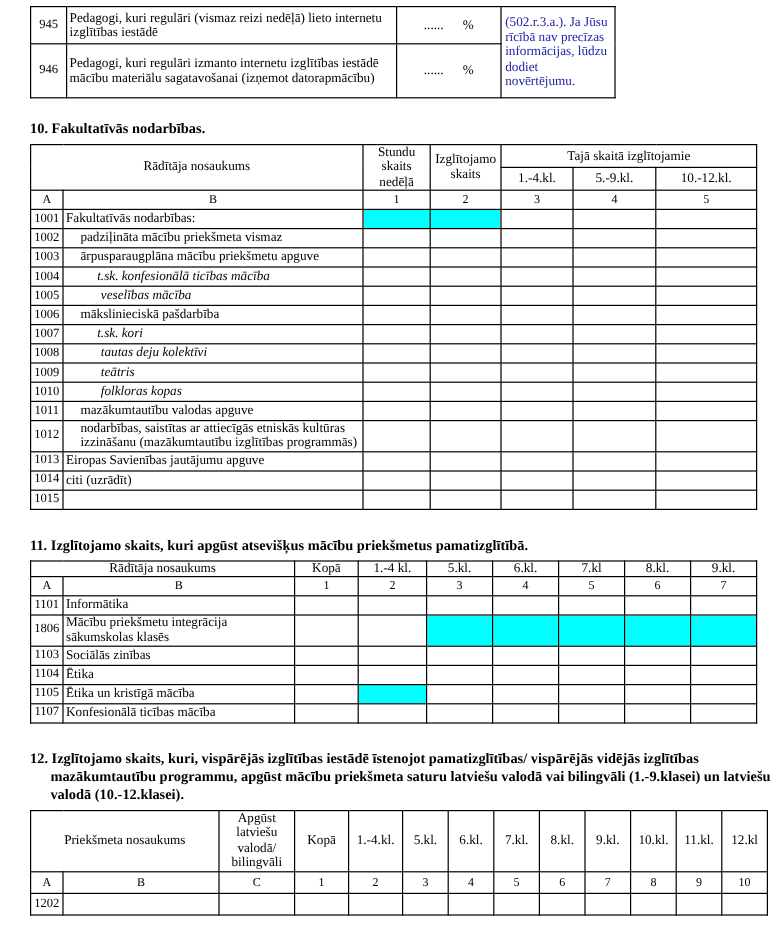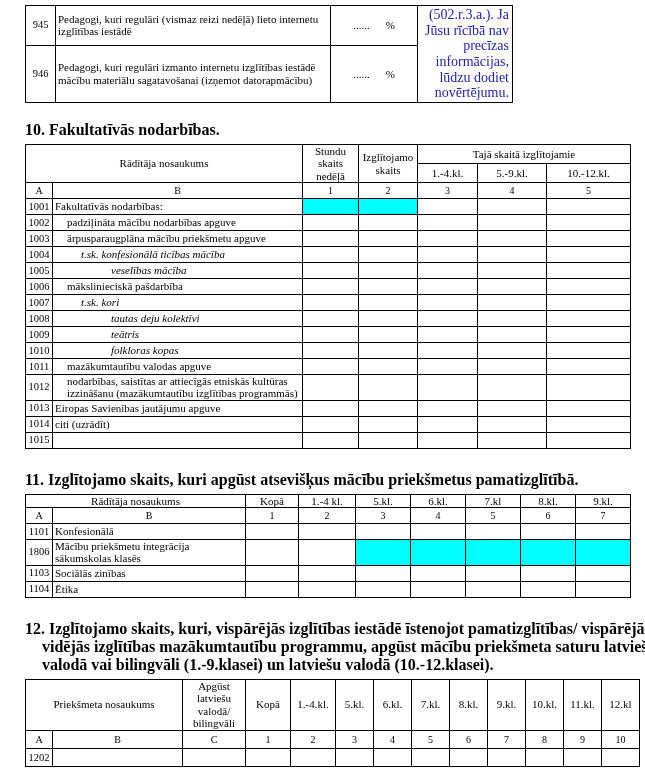--- a/index.html
+++ b/index.html
@@ -9,36 +9,36 @@
   table { border-collapse: collapse; table-layout: fixed; }
   td, th { border: 1px solid #000; font-size: 11px; line-height: 1.12;
            padding: 0 2px; vertical-align: middle; font-weight: normal;
            overflow: hidden; word-wrap: break-word; }
   th { text-align: center; }
 
   .num { text-align: center; font-size: 10.5px; }
   .lbl { text-align: left; }
   .ind1 { padding-left: 14px; }
   .ind2 { padding-left: 28px; }
-  .ind3 { padding-left: 58px; }
+  .ind3 { padding-left: 31px; }
   .it  { font-style: italic; }
   .hl  { background: #00ffff; }
 
   .letters td { height: 12px; font-size: 10px; text-align: center; padding: 0; }
 
-  .sec-title { font-size: 16px; font-weight: bold; margin: 0 15px 5px 0; }
+  .sec-title { font-size: 12px; font-weight: bold; margin: 0 15px 5px 0; }
   .sec-title-12 { padding-left: 17px; text-indent: -17px; width: 618px; }
 
   
   .t-top { width: 487px; margin-bottom: 18px; }
   .r945 td { height: 30px; }
   .r946 td { height: 44px; }
   .dotscell { text-align: center; }
   .dotscell .unit { margin-left: 16px; }
-  .note { color: #2222aa; text-align: right; font-size: 14px; line-height: 1.12; padding: 1px 3px; }
+  .note { color: #2222aa; text-align: left; font-size: 11px; line-height: 1.12; padding: 1px 3px; }
 
   
   .t10 { width: 605px; margin-bottom: 22px; }
   .t10 td { height: 15px; }
   .t11 { width: 605px; margin-bottom: 22px; }
   .t11 td { height: 15px; }
   .t12 { width: 614px; }
   .t12 td { height: 17px; }
   .t12 th { line-height: 1.15; }
 </style>
@@ -105,21 +105,21 @@
       <td class="num">1001</td>
       <td class="lbl">Fakultatīvās nodarbības:</td>
       <td class="hl"></td>
           <td class="hl"></td>
       <td></td>
           <td></td>
           <td></td>
     </tr>
     <tr>
       <td class="num">1002</td>
-      <td class="lbl ind1">padziļināta mācību nodarbības apguve</td>
+      <td class="lbl ind1">padziļināta mācību priekšmeta vismaz</td>
       <td></td>
           <td></td>
           <td></td>
           <td></td>
           <td></td>
     </tr>
     <tr>
       <td class="num">1003</td>
       <td class="lbl ind1">ārpusparaugplāna mācību priekšmetu apguve</td>
       <td></td>
@@ -269,21 +269,21 @@
       <td>1</td>
       <td>2</td>
       <td>3</td>
       <td>4</td>
       <td>5</td>
       <td>6</td>
       <td>7</td>
     </tr>
     <tr>
       <td class="num">1101</td>
-      <td class="lbl">Konfesionālā</td>
+      <td class="lbl">Informātika</td>
       <td></td>
           <td></td>
           <td></td>
           <td></td>
           <td></td>
           <td></td>
           <td></td>
     </tr>
     <tr>
       <td class="num">1806</td>
@@ -303,20 +303,42 @@
           <td></td>
           <td></td>
           <td></td>
           <td></td>
           <td></td>
           <td></td>
     </tr>
     <tr>
       <td class="num">1104</td>
       <td class="lbl">Ētika</td>
+      <td></td>
+          <td></td>
+          <td></td>
+          <td></td>
+          <td></td>
+          <td></td>
+          <td></td>
+    </tr>
+    <tr>
+      <td class="num">1105</td>
+      <td class="lbl">Ētika un kristīgā mācība</td>
+      <td></td>
+      <td class="hl"></td>
+      <td></td>
+          <td></td>
+          <td></td>
+          <td></td>
+          <td></td>
+    </tr>
+    <tr>
+      <td class="num">1107</td>
+      <td class="lbl">Konfesionālā ticības mācība</td>
       <td></td>
           <td></td>
           <td></td>
           <td></td>
           <td></td>
           <td></td>
           <td></td>
     </tr>
   </tbody>
     </table>

